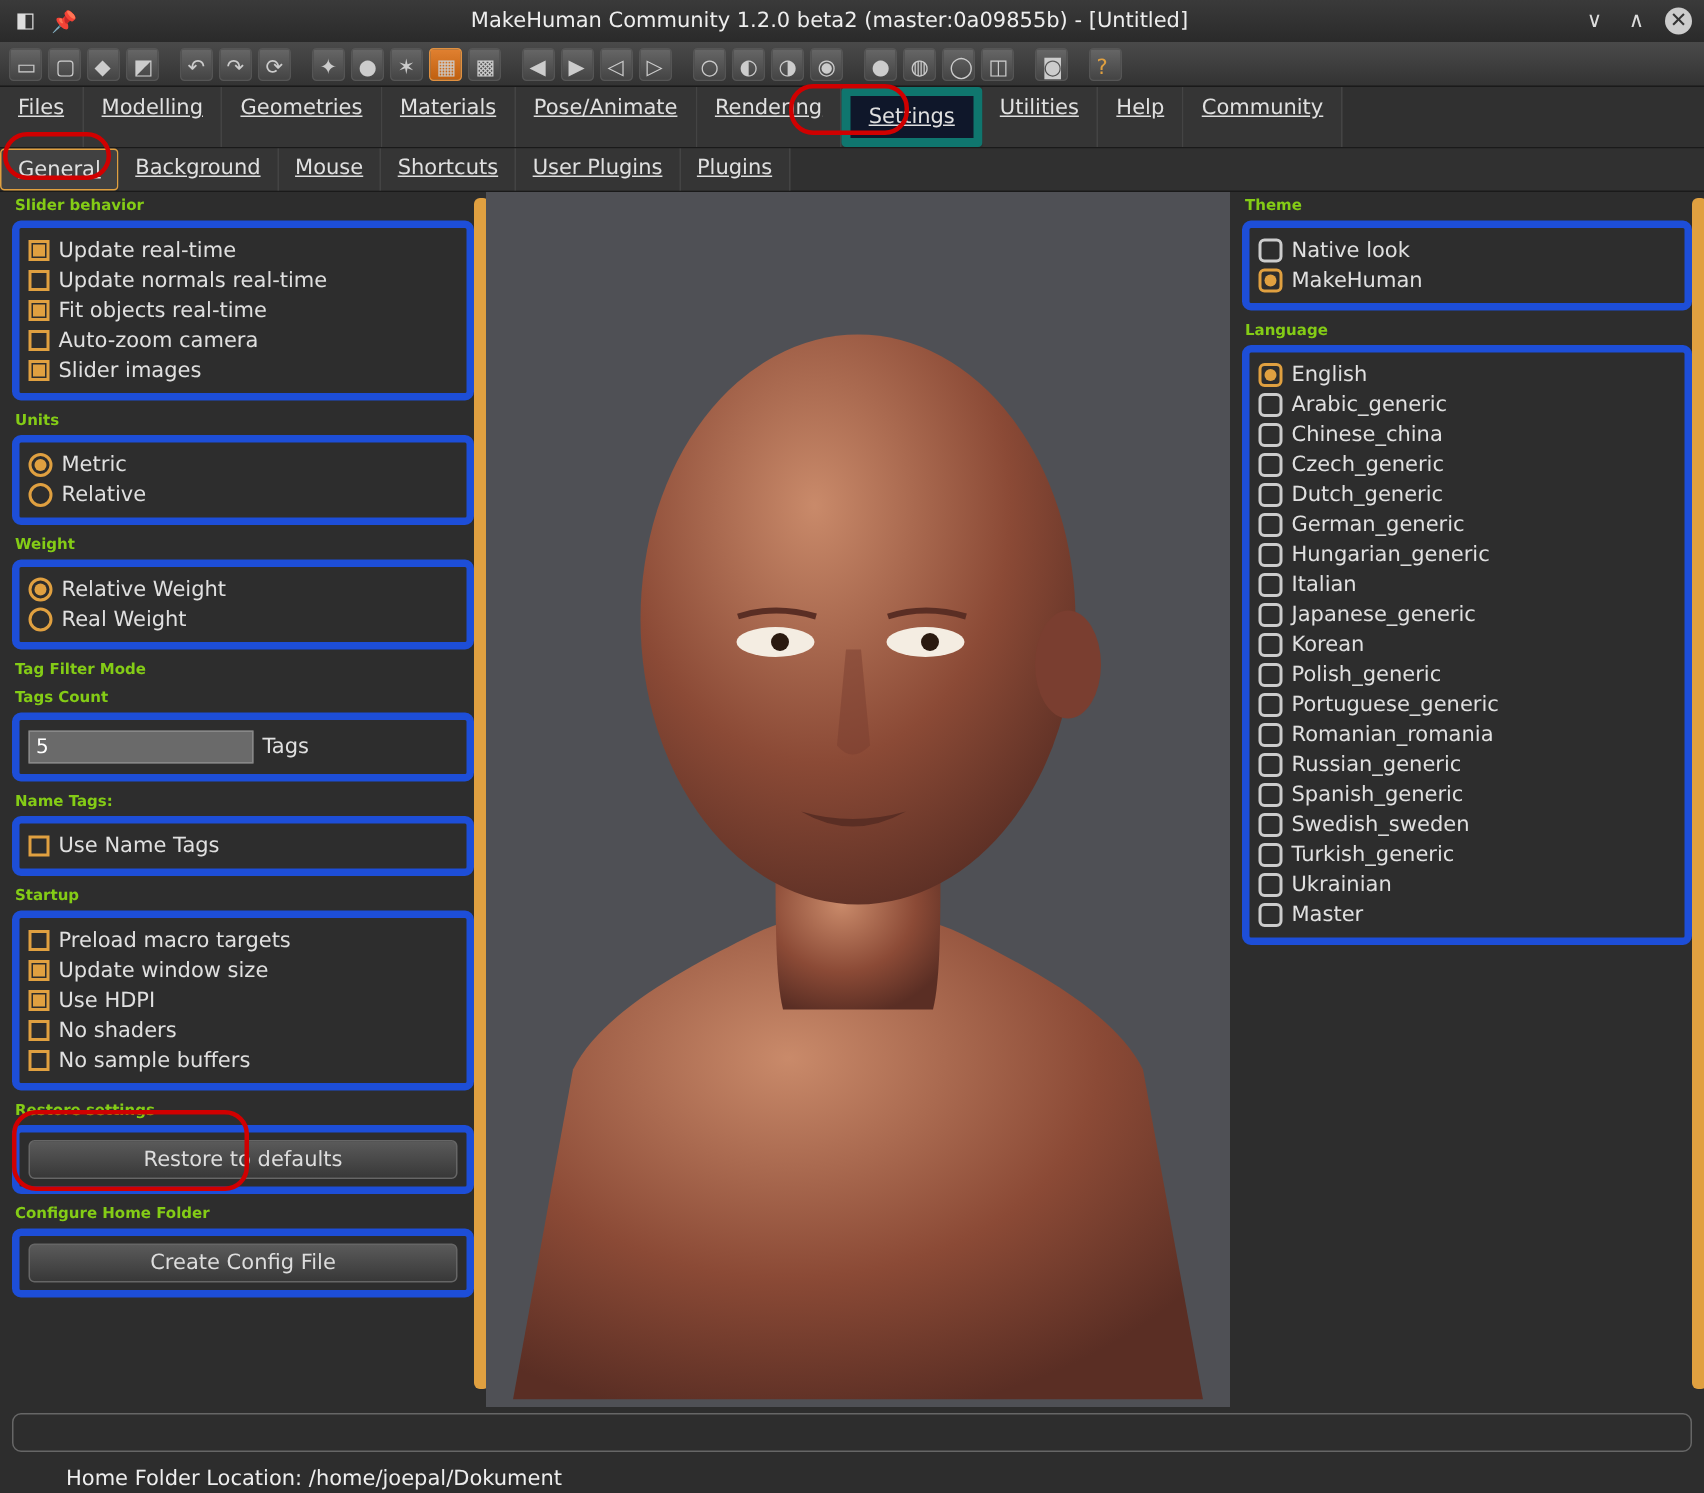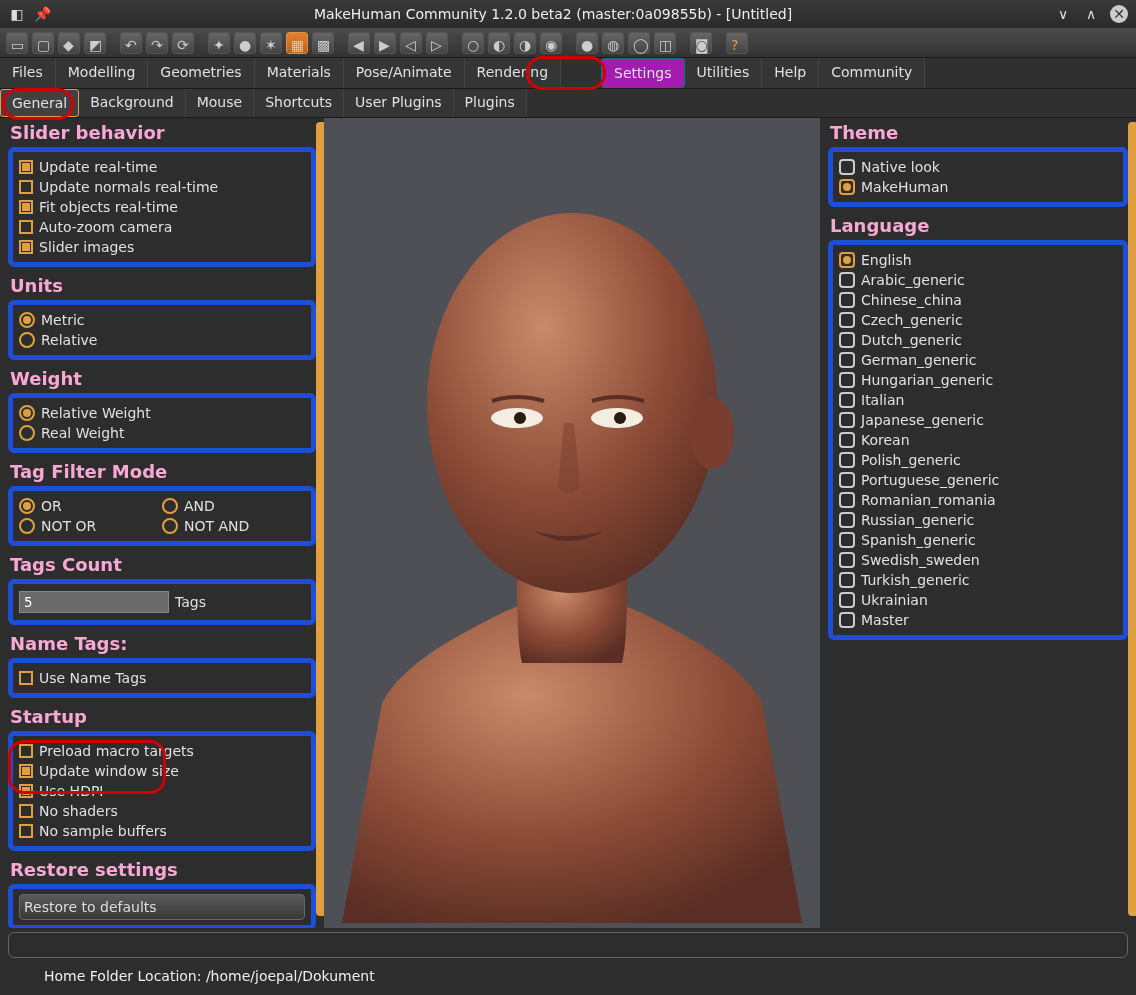--- a/index.html
+++ b/index.html
@@ -11,53 +11,53 @@
 .titlebar .right { display:flex; align-items:center; gap:10px; }
 .winbtn { width:18px; height:18px; display:inline-flex; align-items:center; justify-content:center; color:#ddd; }
 .winbtn.close { background:#ccc; border-radius:50%; color:#333; font-weight:bold; }
 
 .toolbar { background: linear-gradient(#4a4a4a, #333); height: 30px; display:flex; align-items:center; gap:4px; padding: 0 6px; border-bottom:1px solid #1a1a1a; }
 .toolbtn { width:22px; height:22px; background: linear-gradient(#666,#444); border:1px solid #555; border-radius:3px; display:inline-flex; align-items:center; justify-content:center; }
 .toolbtn.active { background: linear-gradient(#e08030,#c06010); border-color:#e09040; }
 .toolbar .sep { width:6px; }
 .tinyicon { width:12px; height:12px; }
 
-.menubar { background:#303030; display:flex; border-bottom:1px solid #1a1a1a; }
+.menubar { background:#303030; display:flex; border-bottom:1px solid #1a1a1a;text-decoration:underline; }
 .menu-item { padding:6px 12px; cursor:pointer; border-right:1px solid #444; background:#353535; }
-.menu-item.active { background:#a21caf; border:1px solid #0f766e; border-radius:3px;margin-left:40px; }
+.menu-item.active { background:#0f172a; border:6px solid #0f766e; border-radius:3px; }
 
 .submenubar { background:#303030; display:flex; border-bottom:1px solid #1a1a1a; }
-.submenu-item { padding:5px 11px; cursor:pointer; background:#353535; border-right:1px solid #444; }
+.submenu-item { padding:5px 11px; cursor:pointer; background:#353535; border-right:1px solid #444;text-decoration:underline; }
 .submenu-item.active { background:#414141; border:1px solid #e0a040; border-radius:3px; }
 
 .content { display:flex; height: 810px; }
 .left-panel { width: 324px; background:#2d2d2d; padding: 4px 6px 4px 6px; overflow:hidden; position:relative; }
 .right-panel { width: 316px; background:#2d2d2d; padding:4px 6px; overflow:hidden; position:relative; }
 .viewport { flex:1; background:#4f5055; display:flex; align-items:center; justify-content:center; position:relative; }
 .viewport svg { margin-top:20px; }
 
 .scrollbar { position:absolute; top:4px; right:-2px; width:10px; height:98%; background: linear-gradient(#e0a040,#e0a040); border-radius:4px; }
 
 .group { border:5px solid #1d4ed8; border-radius:6px; margin: 4px 2px 6px 2px; padding:5px 6px; }
-.group-title { color:#f9a8d4; font-weight:bold; font-size:18px; margin: 8px 0 2px 4px; }
+.group-title { color:#84cc16; font-weight:bold; font-size:10px; margin: 8px 0 2px 4px; }
 .group-title.first { margin-top:0px; }
 .opt-row { display:flex; align-items:center; gap:6px; padding:2px 0; }
 .two-col { display:flex; }
 .two-col > div { flex:1; }
 
 .chk { width:14px; height:14px; border:2px solid #e0a040; display:inline-flex; align-items:center; justify-content:center; background:#2d2d2d; }
 .chk.checked::after { content:""; width:8px; height:8px; background:#e0a040; }
 .radio { width:16px; height:16px; border:2px solid #e0a040; border-radius:50%; display:inline-flex; align-items:center; justify-content:center; background:#2d2d2d; }
 .radio.checked::after { content:""; width:8px; height:8px; background:#e0a040; border-radius:50%; }
 .radio-r { width:16px; height:16px; border:2px solid #ccc; border-radius:4px; display:inline-flex; align-items:center; justify-content:center; background:#2d2d2d; }
 .radio-r.checked { border-color:#e0a040; }
 .radio-r.checked::after { content:""; width:8px; height:8px; background:#e0a040; border-radius:50%; }
 
 .input { background:#6a6a6a; border:1px solid #888; padding:2px 4px; color:#fff; width:150px; height:22px; }
-.bigbtn { display:block; width:100%; background:linear-gradient(#5a5a5a,#383838); border:1px solid #666; border-radius:4px; padding:4px; color:#ddd; cursor:pointer; }
+.bigbtn { display:block; width:100%; background:linear-gradient(#5a5a5a,#383838); border:1px solid #666; border-radius:4px; padding:4px; text-align:center; color:#ddd; cursor:pointer; }
 
 .statusbar-wrap { padding:4px 8px; }
 .statusbar { border:1px solid #666; border-radius:6px; height:26px; background:#2d2d2d; }
 .footer { padding: 6px 8px; color:#eee;margin-left:36px; }
 
 .annot { position:absolute; border:3px solid #d00000; border-radius:16px; pointer-events:none; }
 
 .cursor { position:absolute; top:150px; left:638px; width:20px; height:26px; }
 .cursor svg { filter: drop-shadow(0 0 1px #000); }
 </style>
@@ -231,44 +231,20 @@
           <div class="opt-row">
             <span class="radio checked"></span>
             <span>Relative Weight</span>
           </div>
           <div class="opt-row">
             <span class="radio"></span>
             <span>Real Weight</span>
           </div>
         </div>
         <div class="group-title">Tag Filter Mode</div>
-        <div class="group">
-          <div class="two-col">
-            <div>
-              <div class="opt-row">
-                <span class="radio checked"></span>
-                <span>OR</span>
-              </div>
-              <div class="opt-row">
-                <span class="radio"></span>
-                <span>NOT OR</span>
-              </div>
-            </div>
-            <div>
-              <div class="opt-row">
-                <span class="radio"></span>
-                <span>AND</span>
-              </div>
-              <div class="opt-row">
-                <span class="radio"></span>
-                <span>NOT AND</span>
-              </div>
-            </div>
-          </div>
-        </div>
         <div class="group-title">Tags Count</div>
         <div class="group">
           <div class="opt-row">
             <input class="input" value="5" style="">
             <span>Tags</span>
           </div>
         </div>
         <div class="group-title">Name Tags:</div>
         <div class="group">
           <div class="opt-row">

